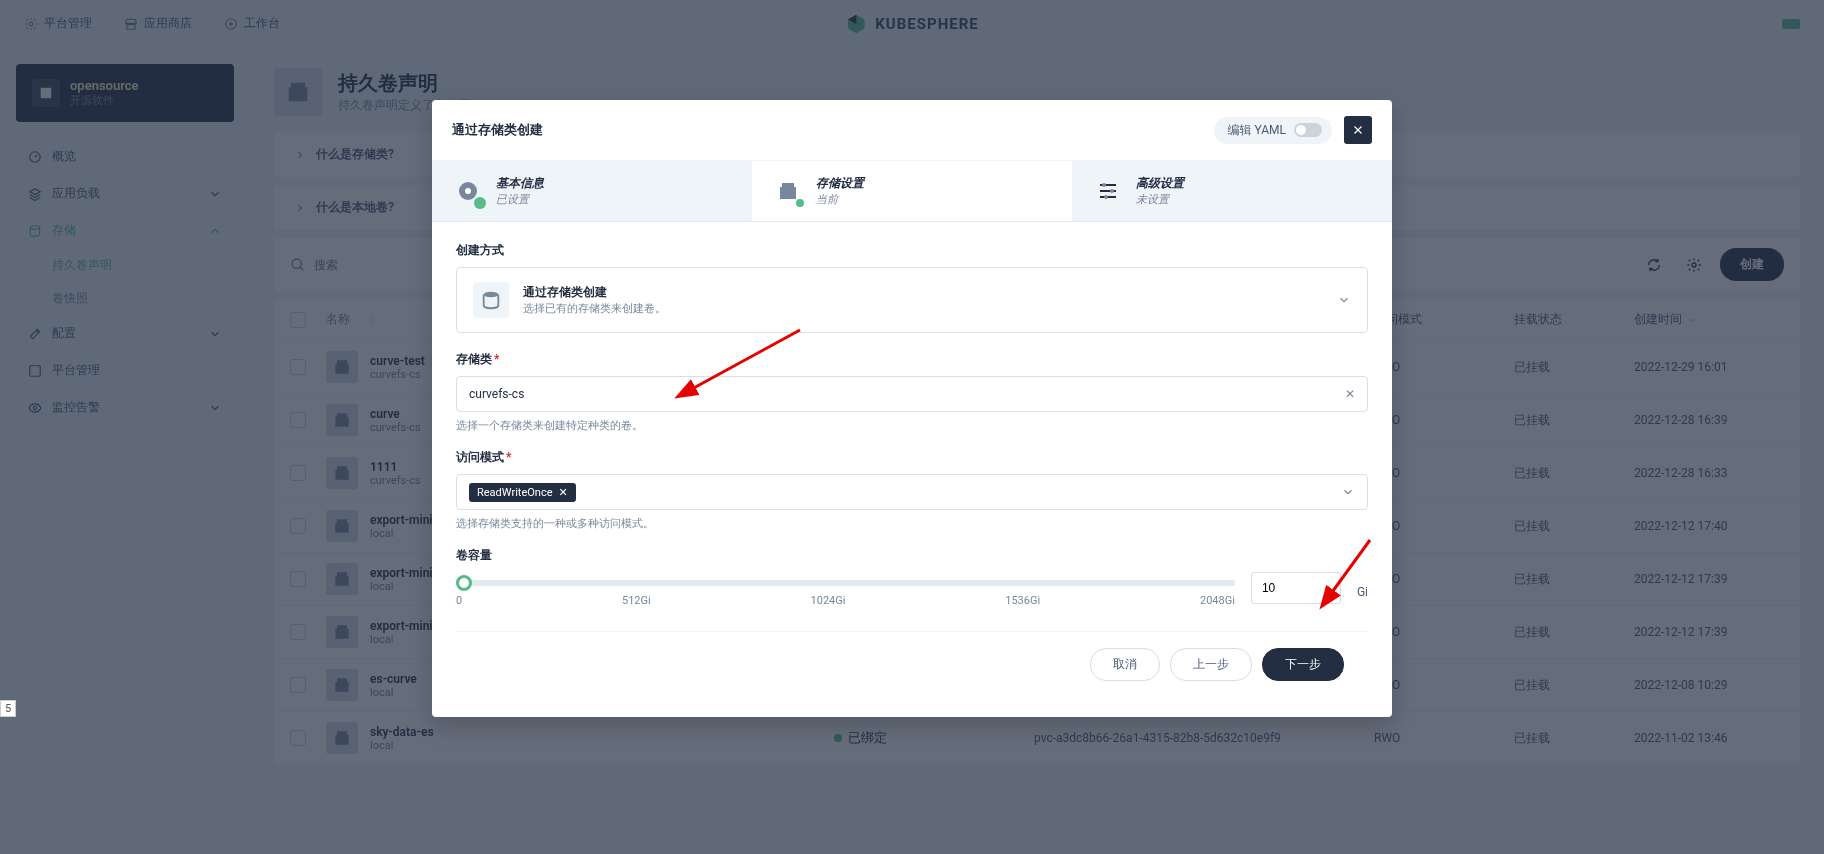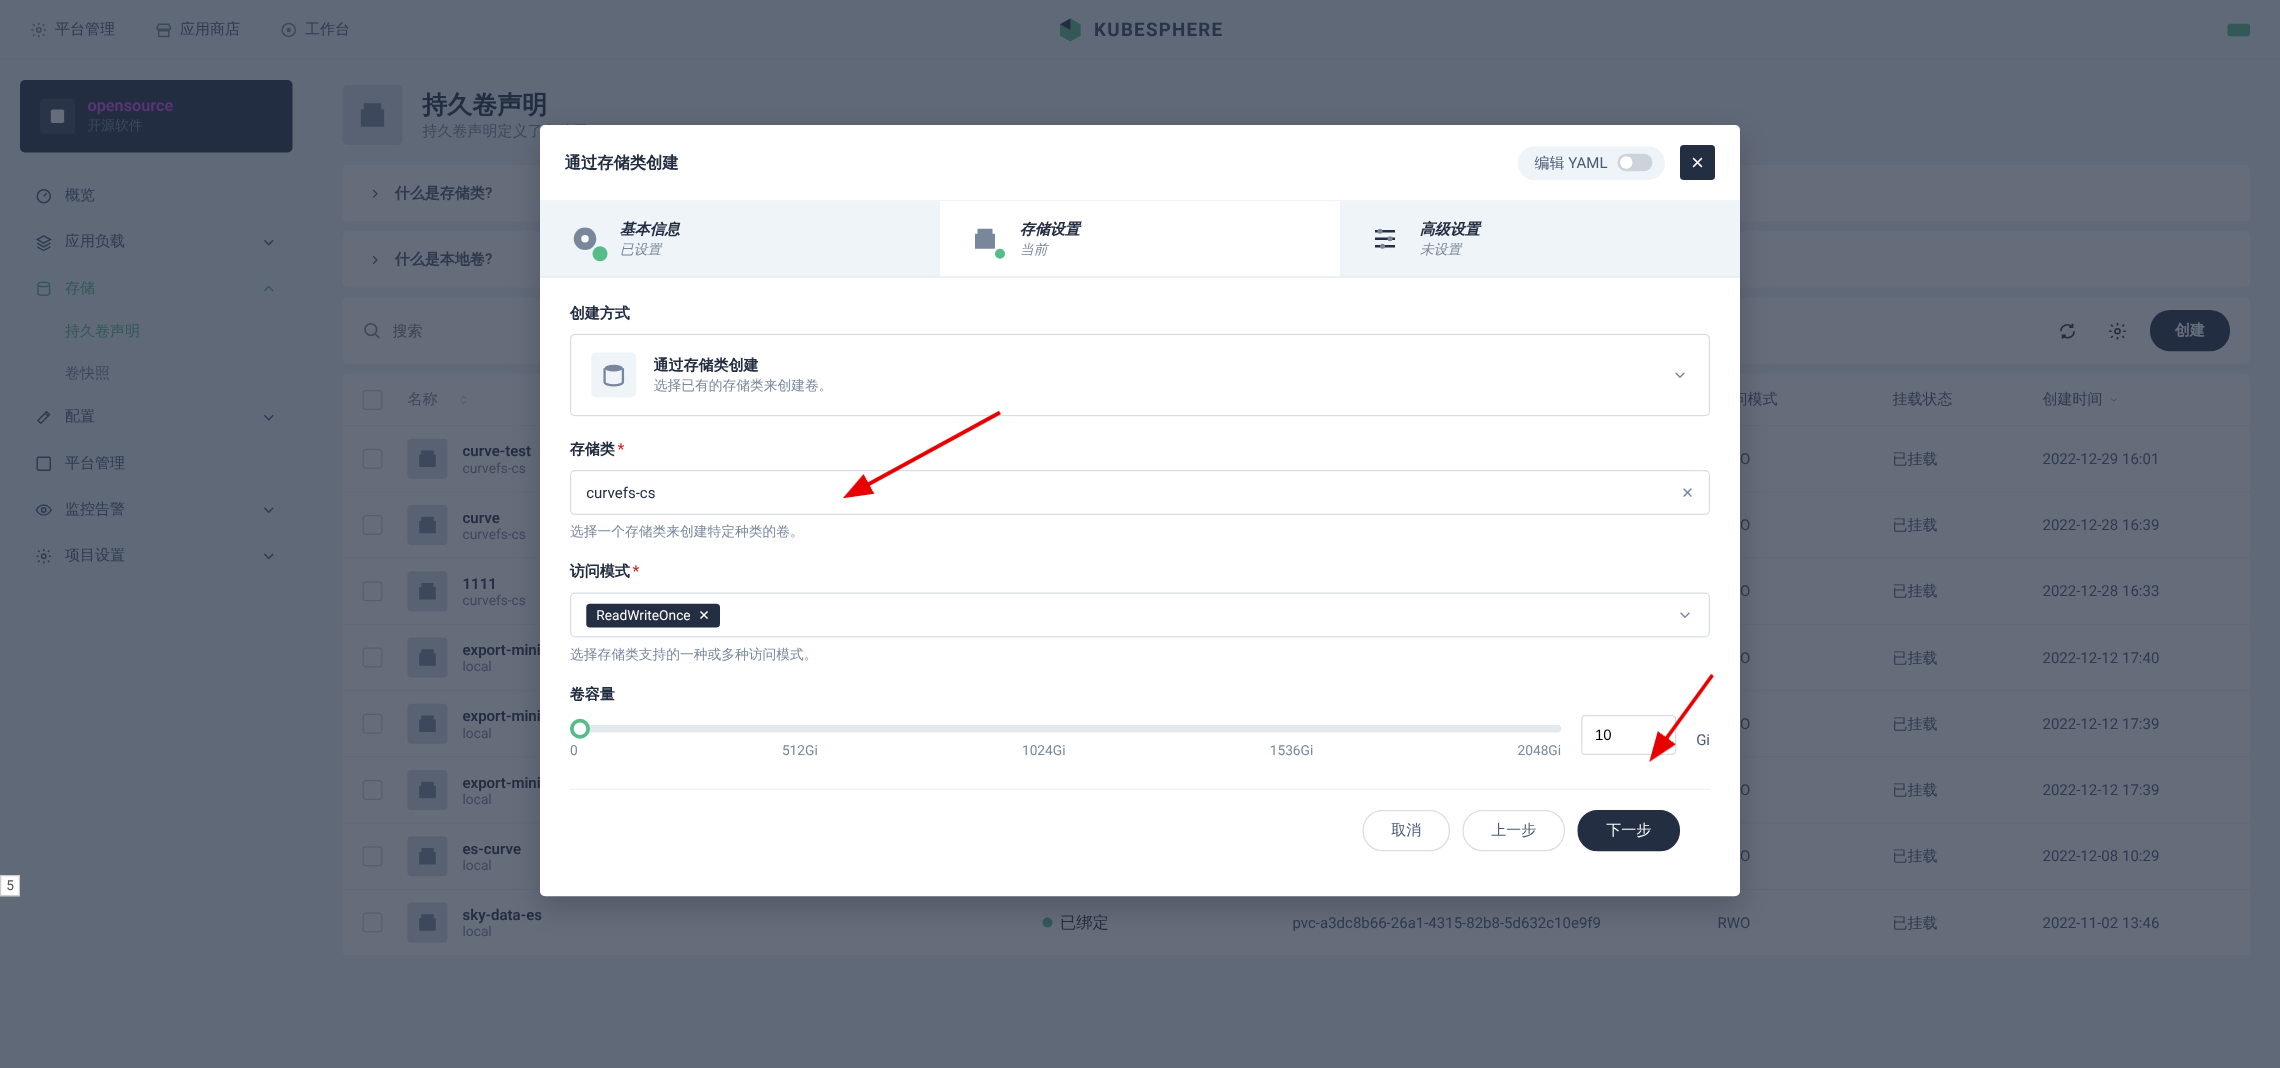--- a/index.html
+++ b/index.html
@@ -14,21 +14,21 @@
 .header-logo svg { width: 22px; height: 22px; }
 .header-right { margin-left: auto; display: flex; align-items: center; gap: 12px; }
 .header-dot { width: 18px; height: 10px; background: #55bc8a; border-radius: 2px; }
 
 
 .layout { display: flex; height: calc(100% - 48px); }
 .sidebar { width: 250px; background: #eff4f9; padding: 16px; flex-shrink: 0; }
 .project-card { background: #242e42; border-radius: 4px; padding: 14px 16px; display: flex; align-items: center; gap: 10px; margin-bottom: 16px; }
 .project-card-icon { width: 28px; height: 28px; background: #36435c; border-radius: 3px; display: flex; align-items: center; justify-content: center; }
 .project-card-icon svg { width: 16px; height: 16px; fill: #fff; }
-.project-card-name { color: #d946ef; font-weight: 600; font-size: 13px; }
+.project-card-name { color: #fef9c3; font-weight: 600; font-size: 13px; }
 .project-card-desc { color: #79879c; font-size: 11px; }
 
 .nav-item { display: flex; align-items: center; gap: 10px; padding: 10px 12px; color: #4a5974; cursor: pointer; font-size: 12px; border-radius: 4px; }
 .nav-item svg { width: 14px; height: 14px; fill: #79879c; }
 .nav-item .chev { margin-left: auto; }
 .nav-item.active { color: #55bc8a; }
 .nav-item.active svg { fill: #55bc8a; }
 .nav-sub { padding-left: 36px; }
 .nav-sub-item { padding: 8px 0; color: #79879c; font-size: 12px; cursor: pointer; }
 .nav-sub-item.active { color: #55bc8a; }
@@ -106,21 +106,21 @@
 .select-box .clear { margin-left: auto; cursor: pointer; color: #79879c; }
 .select-box .chev { margin-left: auto; cursor: pointer; }
 .help-text { font-size: 11px; color: #79879c; margin-bottom: 16px; }
 .tag { background: #242e42; color: #fff; padding: 3px 8px; border-radius: 3px; display: inline-flex; align-items: center; gap: 6px; font-size: 11px; }
 .tag .x { cursor: pointer; }
 .slider-row { display: flex; align-items: flex-start; gap: 16px; }
 .slider-track { flex: 1; position: relative; padding-top: 8px; }
 .slider-bar { height: 6px; background: #e3e9ef; border-radius: 3px; position: relative; }
 .slider-thumb { width: 16px; height: 16px; border: 3px solid #55bc8a; background: #fff; border-radius: 50%; position: absolute; left: 0; top: -5px; cursor: pointer; }
 .slider-ticks { display: flex; justify-content: space-between; margin-top: 8px; font-size: 11px; color: #79879c; }
-.capacity-input { width: 76px; height: 32px; border: 1px solid #d8dee5; border-radius: 3px; padding: 0 10px; font-size: 12px; }
+.capacity-input { width: 90px; height: 32px; border: 1px solid #d8dee5; border-radius: 3px; padding: 0 10px; font-size: 12px; }
 .capacity-unit { font-size: 12px; color: #4a5974; align-self: center; margin-top: 4px; }
 
 .modal-footer { display: flex; justify-content: flex-end; gap: 10px; padding: 16px 24px; border-top: 1px solid #eff4f9; margin-top: 24px; }
 .btn { border-radius: 16px; padding: 7px 22px; font-size: 12px; cursor: pointer; border: 1px solid #d8dee5; background: #fff; color: #4a5974; }
 .btn.dark { background: #242e42; color: #fff; border-color: #242e42; }
 
 
 .arrow { position: absolute; pointer-events: none; }
 .arrow svg { overflow: visible; }
 .tabnum { position: fixed; left: 0; top: 700px; background: #fff; border: 1px solid #ccc; padding: 1px 4px; font-size: 11px; color: #555; }
@@ -222,30 +222,20 @@
           <rect x="3" y="3" width="18" height="18" rx="2" fill="none" stroke="currentColor" stroke-width="2"></rect>
         </svg>
       <span>平台管理</span>
     </div>
     <div class="nav-item">
       <svg viewBox="0 0 24 24">
           <path d="M2 12s3-7 10-7 10 7 10 7-3 7-10 7-10-7-10-7z" fill="none" stroke="currentColor" stroke-width="2"></path>
           <circle cx="12" cy="12" r="3" fill="none" stroke="currentColor" stroke-width="2"></circle>
         </svg>
       <span>监控告警</span>
-      <svg class="chev" viewBox="0 0 24 24">
-          <path d="M6 9l6 6 6-6" fill="none" stroke="currentColor" stroke-width="2"></path>
-        </svg>
-    </div>
-    <div class="nav-item">
-      <svg viewBox="0 0 24 24">
-          <circle cx="12" cy="12" r="3" fill="none" stroke="currentColor" stroke-width="2"></circle>
-          <path d="M12 2v3M12 19v3M4.2 4.2l2.1 2.1M17.7 17.7l2.1 2.1M2 12h3M19 12h3M4.2 19.8l2.1-2.1M17.7 6.3l2.1-2.1" stroke="currentColor" stroke-width="2"></path>
-        </svg>
-      <span>项目设置</span>
       <svg class="chev" viewBox="0 0 24 24">
           <path d="M6 9l6 6 6-6" fill="none" stroke="currentColor" stroke-width="2"></path>
         </svg>
     </div>
   </div>
 
   <div class="main">
     <div class="page-header">
       <div class="page-header-icon">
         <svg viewBox="0 0 24 24">

